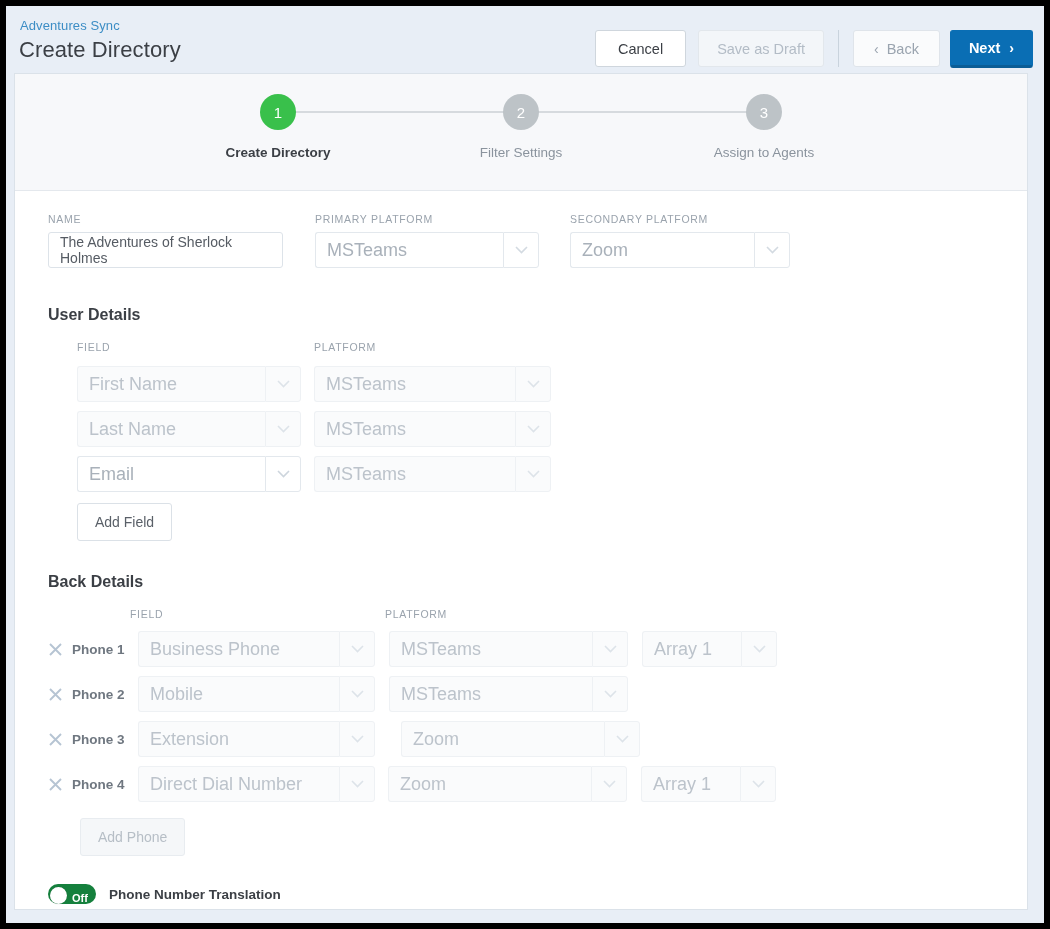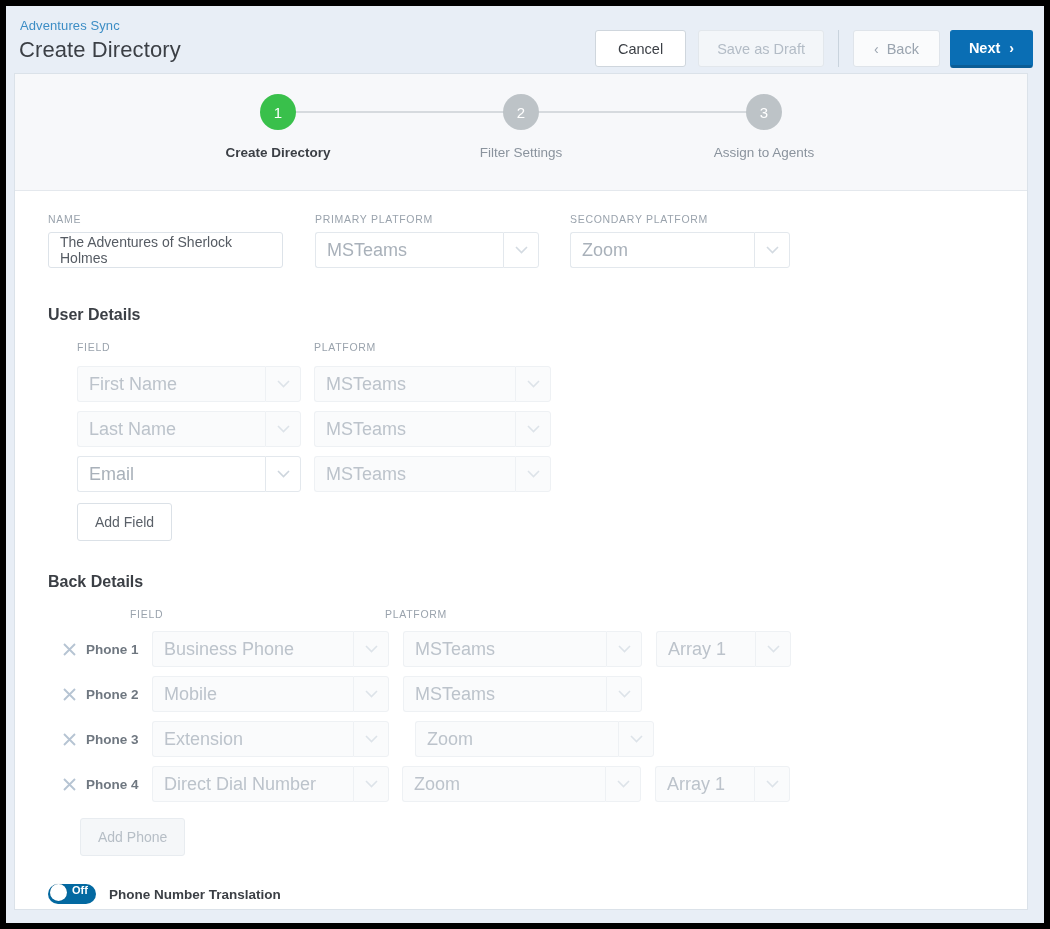--- a/index.html
+++ b/index.html
@@ -275,21 +275,21 @@
     border-color: #e8ecf0;
     color: #b6bec6;
     cursor: default;
   }
 
   
   .pd { margin-top: 32px; }
   .pd-head { padding-left: 115px; margin-top: 17px; display: flex; }
   .pd-head .h1 { width: 255px; }
   .pd-rows { margin-top: 4px; }
-  .pd-row { display: flex; align-items: center; margin-bottom: 9px; padding-left: 44px; }
+  .pd-row { display: flex; align-items: center; margin-bottom: 9px; padding-left: 30px; }
   .x-icon {
     width: 20px;
     height: 20px;
     display: inline-flex;
     align-items: center;
     justify-content: center;
     cursor: pointer;
     margin-right: 7px;
   }
   .pname {
@@ -303,23 +303,23 @@
   .toggle-row {
     display: flex;
     align-items: center;
     padding-left: 33px;
     margin-top: 28px;
   }
   .toggle {
     width: 48px;
     height: 20px;
     border-radius: 10px;
-    background: #0369a1;
-    display: flex;
-    align-items: flex-start;
+    background: #15803d;
+    display: flex;
+    align-items: flex-end;
     position: relative;
     cursor: pointer;
     flex: none;
   }
   .toggle .knob {
     width: 17px;
     height: 17px;
     border-radius: 50%;
     background: #fff;
     margin-left: 2px;

